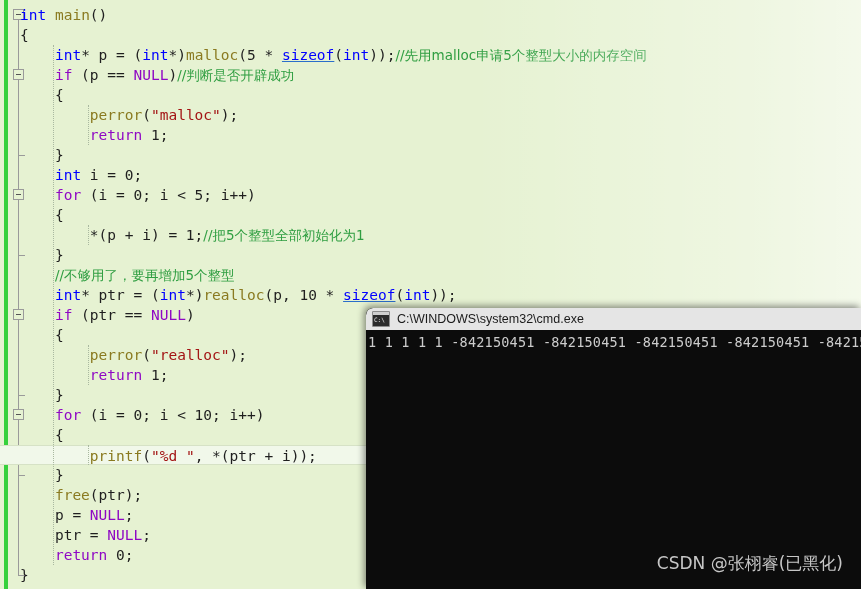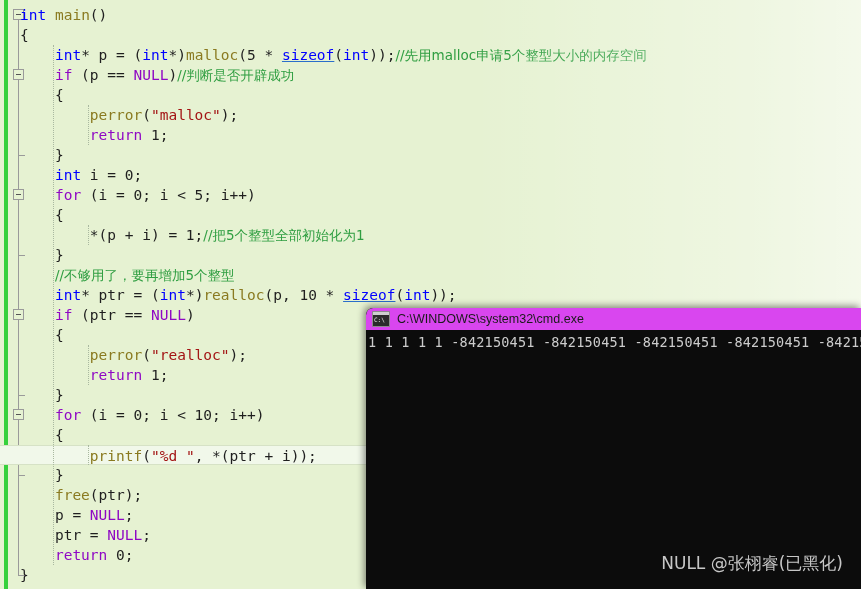--- a/index.html
+++ b/index.html
@@ -145,21 +145,21 @@
     width: 495px;
     height: 281px;
     background: #0c0c0c;
     border-top-left-radius: 7px;
     overflow: hidden;
     box-shadow: -2px -2px 7px rgba(0,0,0,0.45);
   }
   #cmd-titlebar {
     position: relative;
     height: 22px;
-    background: #d946ef;
+    background: #e5e5e5;
     border-top-left-radius: 7px;
     display: flex;
     align-items: center;
     padding-left: 6px;
   }
   #cmd-icon {
     width: 16px;
     height: 14px;
     background: #2b2b2b;
     border: 1px solid #8c8c8c;
@@ -252,17 +252,17 @@
       <div class="indent-guide" style="left: 87.76px; top: 445px; height: 20px;"></div>
     </div>
 
   <div id="cmd-window">
     <div id="cmd-titlebar">
       <div id="cmd-icon"></div>
       <div id="cmd-title">C:\WINDOWS\system32\cmd.exe</div>
     </div>
     <div id="cmd-body">
       <div id="cmd-output">1 1 1 1 1 -842150451 -842150451 -842150451 -842150451 -842150451</div>
-      <div id="watermark">NULL @张栩睿(已黑化)</div>
+      <div id="watermark">CSDN @张栩睿(已黑化)</div>
     </div>
   </div>
 
 </div>
 
 </body></html>

